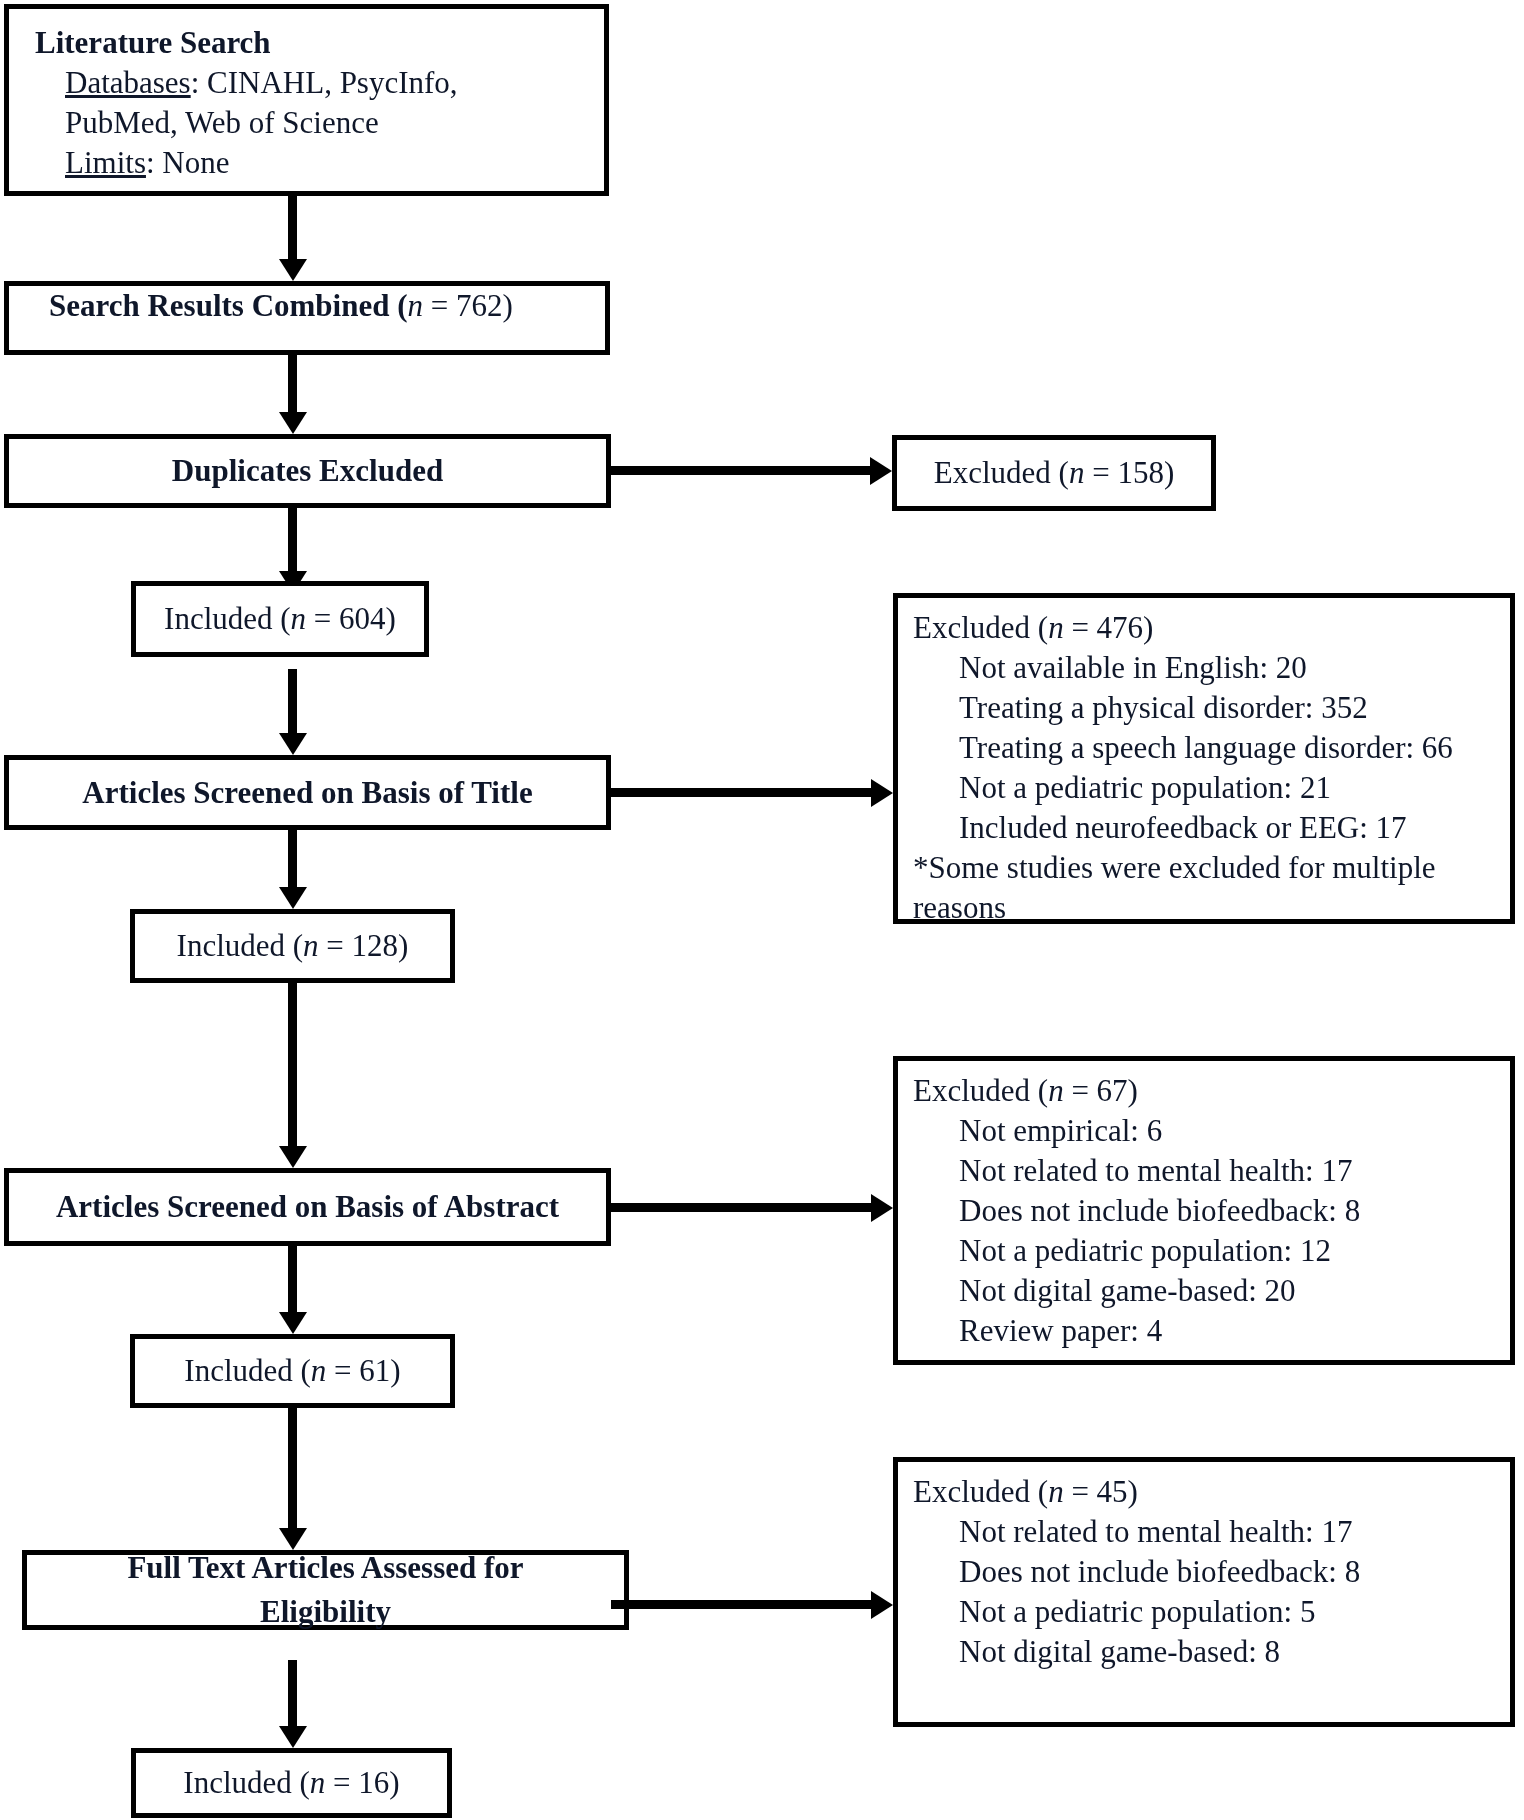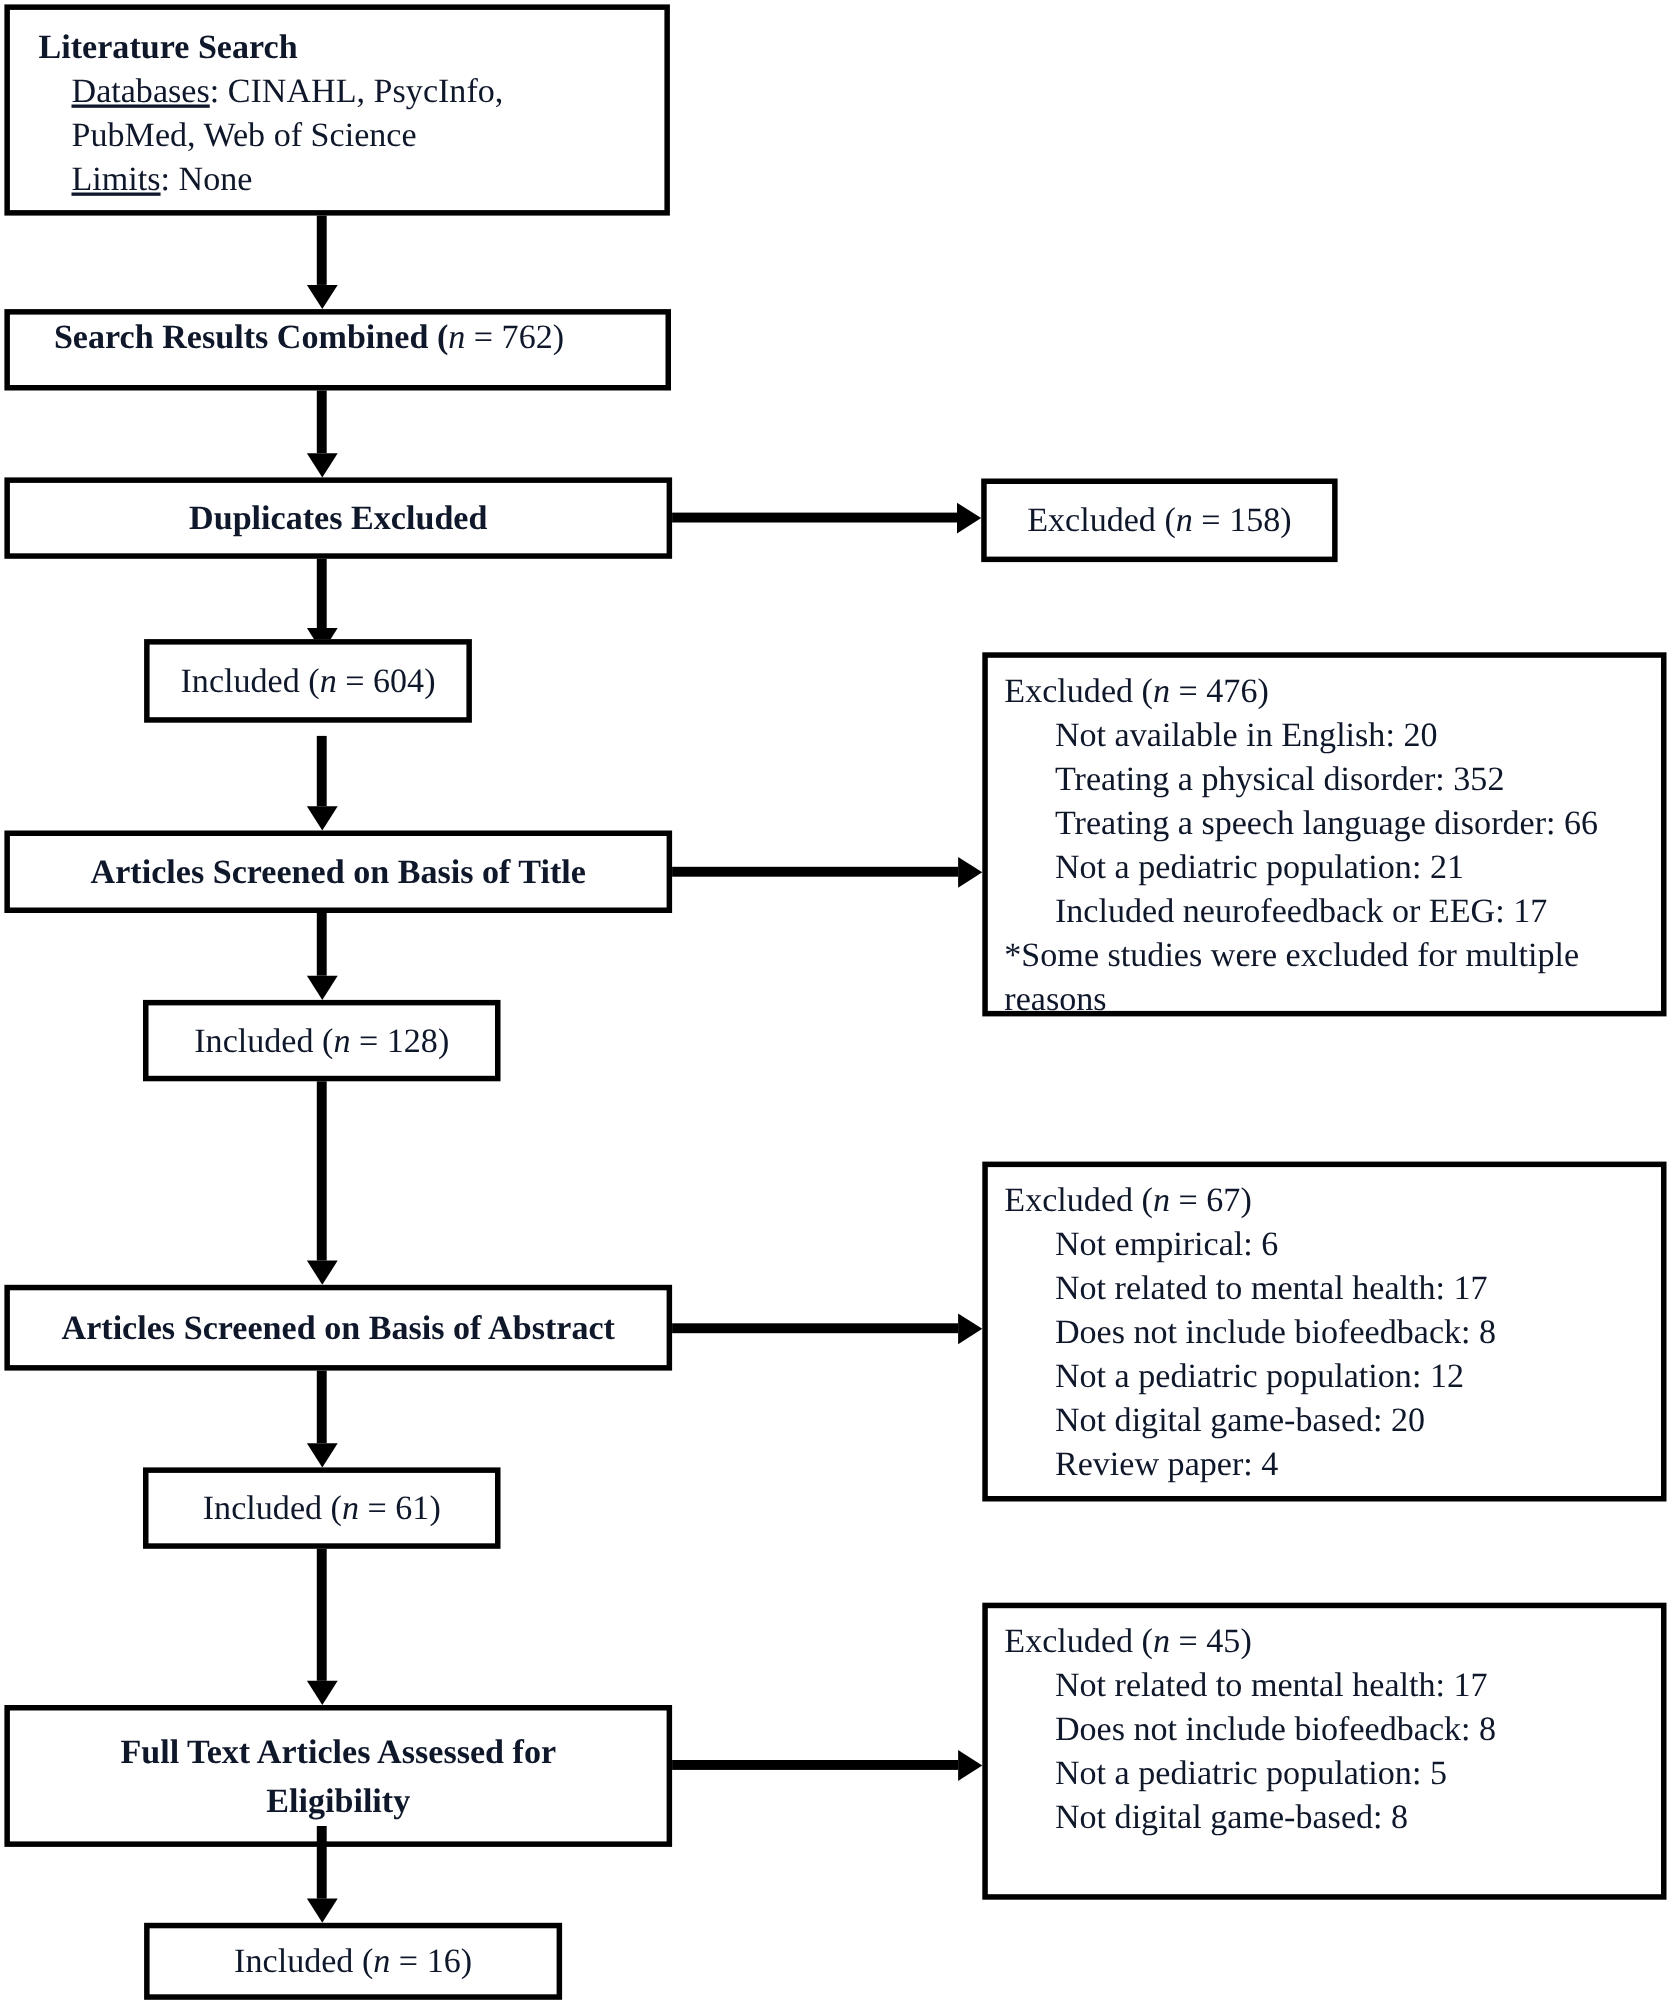--- a/index.html
+++ b/index.html
@@ -123,34 +123,34 @@
   </div>
 
   <div class="va" style="left:288px;top:1246px;height:66px;"></div>
 
   <div class="box center" style="left:130px;top:1334px;width:325px;height:74px;">
     <span><span>Included (</span><span class="nvar">n</span><span> = 61)</span></span>
   </div>
 
   <div class="va" style="left:288px;top:1408px;height:120px;"></div>
 
-  <div class="box center bold" style="left:4px;top:1550px;width:607px;height:129px;flex-direction:column;line-height:44px;">
+  <div class="box center bold" style="left:22px;top:1550px;width:607px;height:80px;flex-direction:column;line-height:44px;">
     <div>Full Text Articles Assessed for</div>
     <div>Eligibility</div>
   </div>
 
   <div class="ha" style="left:611px;top:1600px;width:260px;"></div>
 
   <div class="box textbox" style="left:893px;top:1457px;width:622px;height:270px;">
     <div><span>Excluded (</span><span class="nvar">n</span><span> = 45)</span></div>
     <div class="indent">Not related to mental health: 17</div>
     <div class="indent">Does not include biofeedback: 8</div>
     <div class="indent">Not a pediatric population: 5</div>
     <div class="indent">Not digital game-based: 8</div>
   </div>
 
   <div class="va" style="left:288px;top:1660px;height:66px;"></div>
 
-  <div class="box center" style="left:131px;top:1748px;width:380px;height:70px;">
+  <div class="box center" style="left:131px;top:1748px;width:321px;height:70px;">
     <span><span>Included (</span><span class="nvar">n</span><span> = 16)</span></span>
   </div>
 
 </div>
 
 </body></html>

